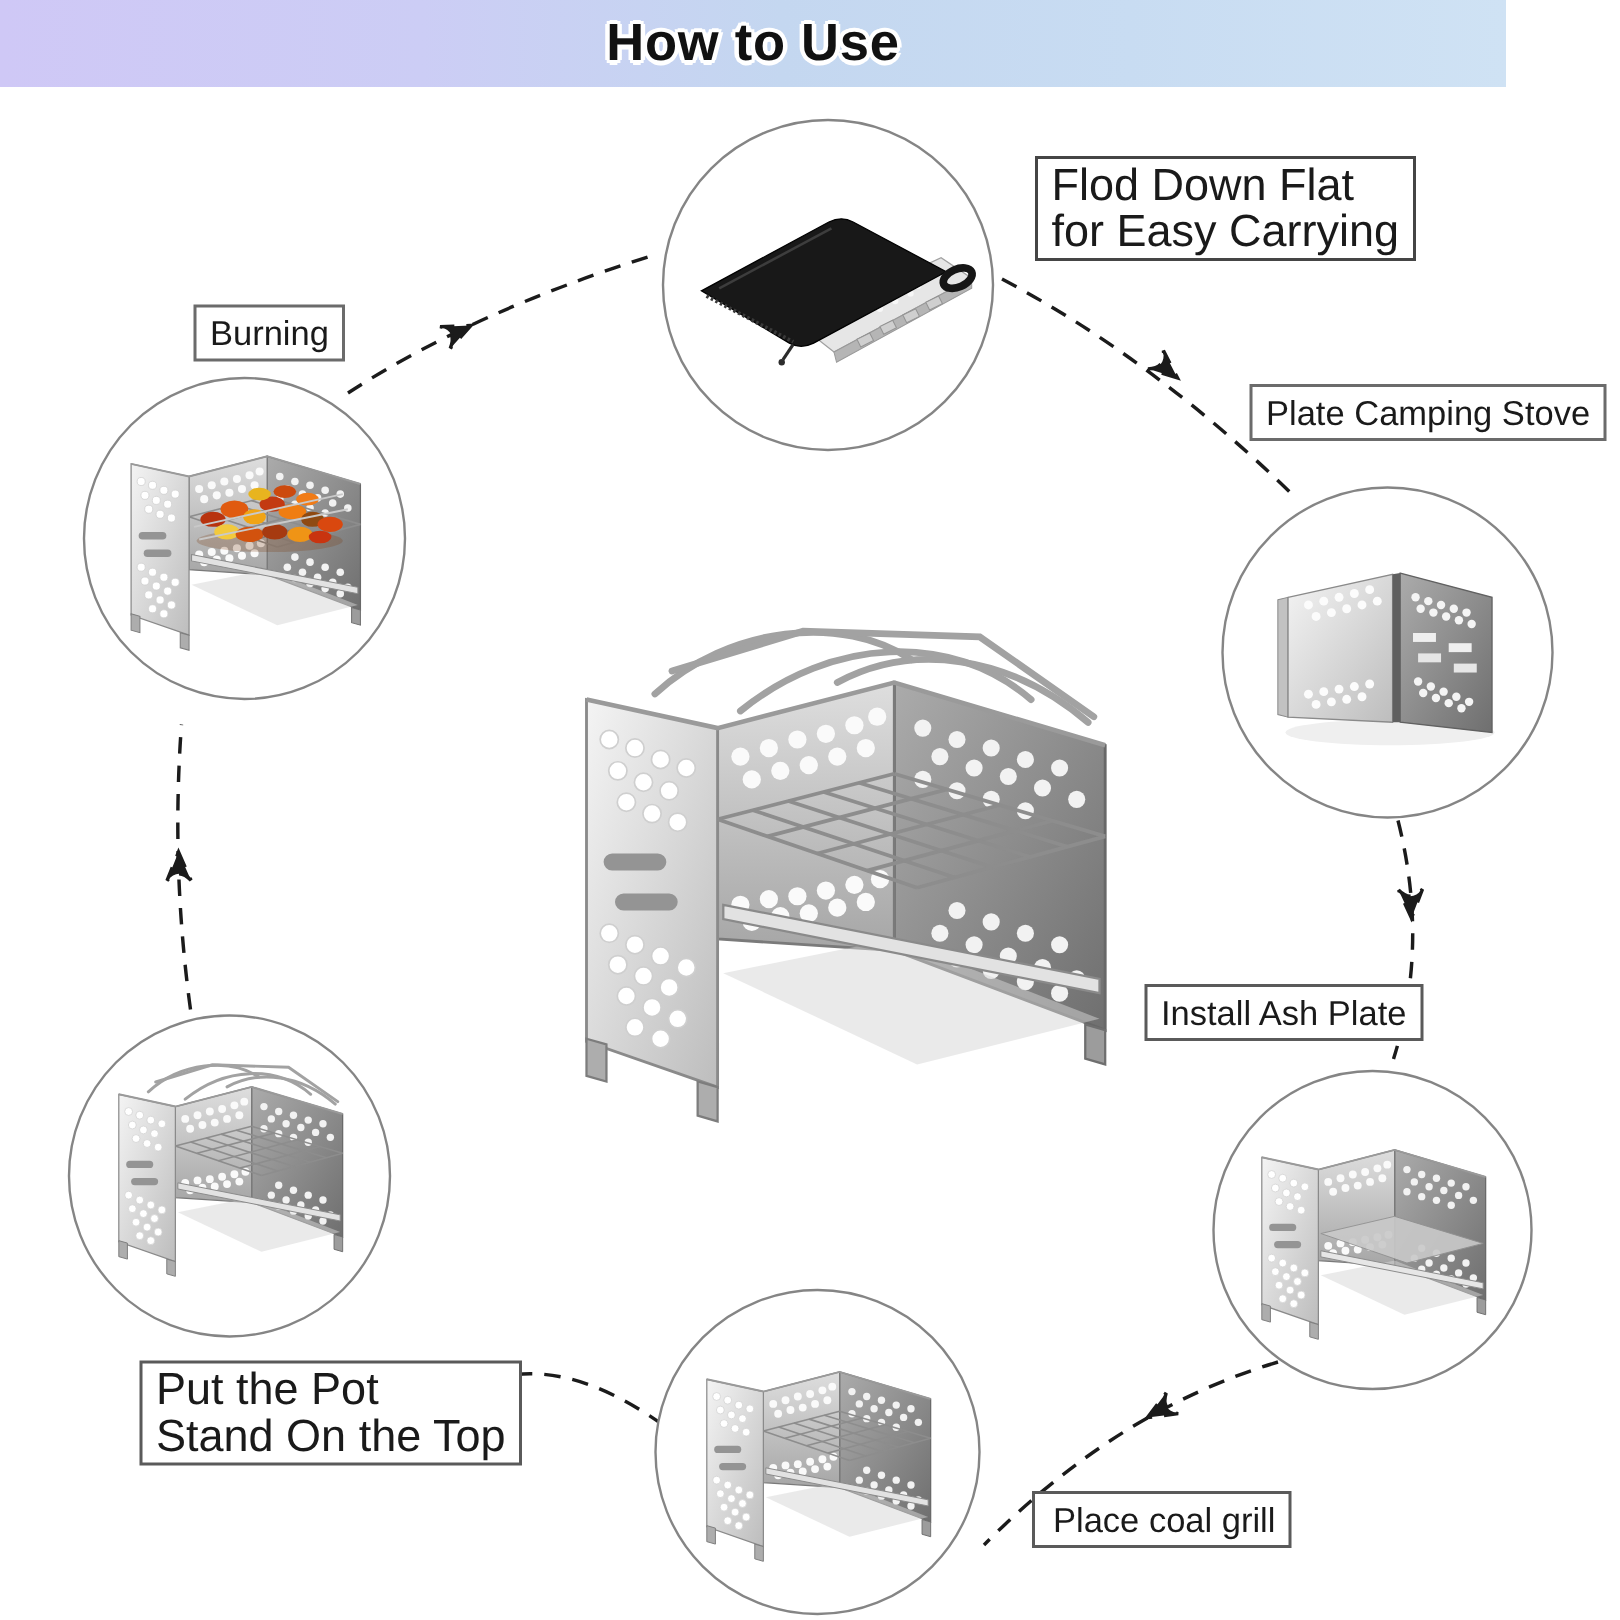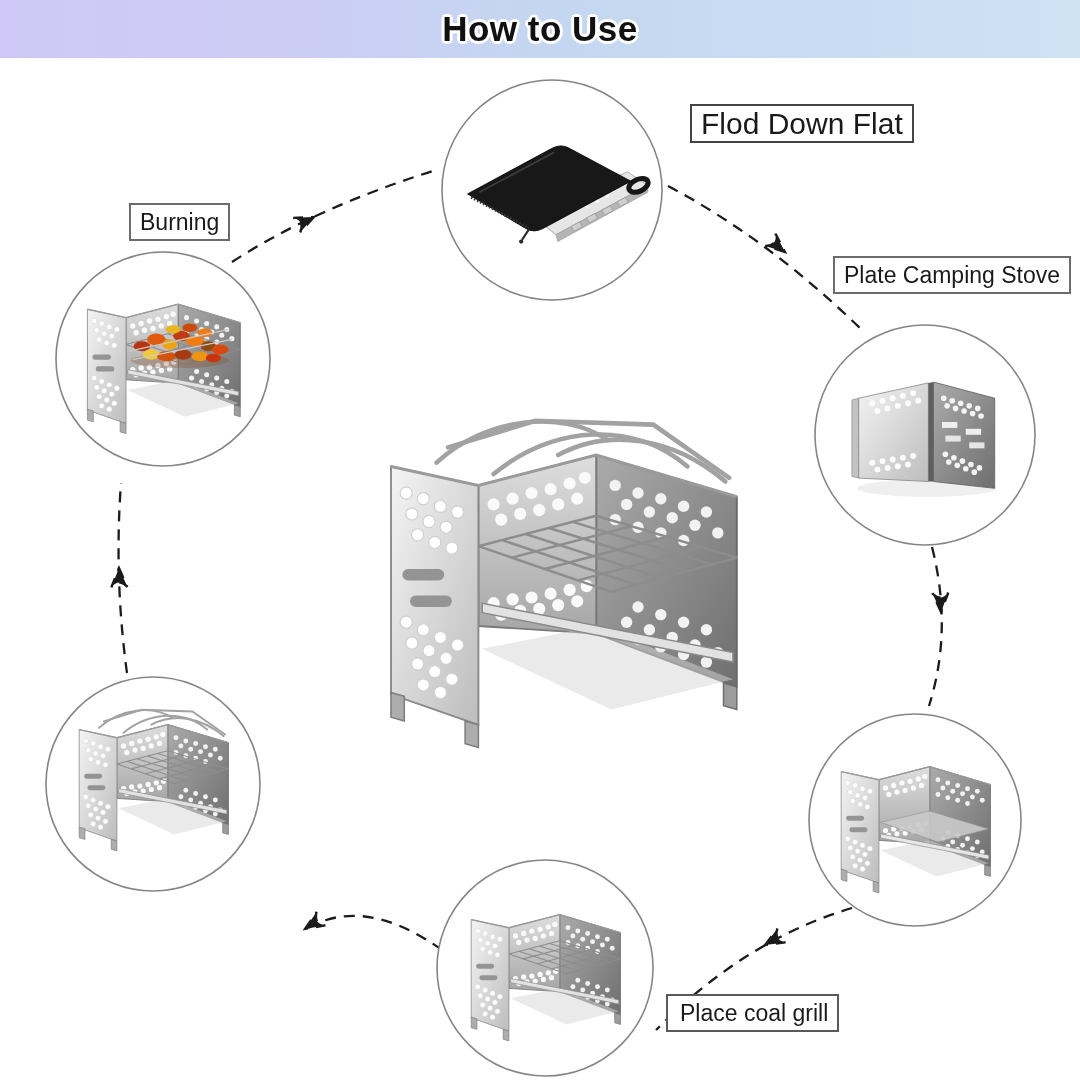--- a/index.html
+++ b/index.html
@@ -1,35 +1,35 @@
 <!DOCTYPE html>
 <html><head>
 <meta charset="utf-8">
 <style>
   html,body{margin:0;padding:0;background:#ffffff;}
   #stage{position:relative;width:1080px;height:1080px;background:#ffffff;overflow:hidden;
          font-family:"Liberation Sans", sans-serif;}
   
-  .header{position:absolute;left:0;top:0;width:1080px;height:58px;z-index:3;
+  .header{position:absolute;left:0;top:0;width:1004px;height:58px;z-index:3;
           background:linear-gradient(90deg,#cfc8f6 0%,#cccdf5 28%,#c4d7f0 52%,#c8dcf2 75%,#cfe2f4 100%);
           display:flex;align-items:center;justify-content:center;}
   .header-title{font-size:35px;font-weight:800;color:#111;letter-spacing:.5px;
           text-shadow:-3px 0 0 #fff,3px 0 0 #fff,0 -3px 0 #fff,0 3px 0 #fff,
                       -2px -2px 0 #fff,2px 2px 0 #fff,-2px 2px 0 #fff,2px -2px 0 #fff;}
   
   .diagram{position:absolute;left:0;top:0;z-index:1;}
   
   .step-label{position:absolute;z-index:2;background:#fff;border:2px solid #454545;
           color:#1a1a1a;font-size:23px;line-height:30px;padding:2px 9px;white-space:nowrap;}
   .step-label.two-line{line-height:31px;font-size:30px;}
   .lbl-fold{left:690px;top:104px;}
   .lbl-burning{left:129px;top:203px;border-color:#6b6b6b;}
   .lbl-unfold{left:833px;top:256px;border-color:#6b6b6b;}
   .lbl-ash{left:763px;top:656px;border-color:#5a5a5a;}
-  .lbl-coal{left:666px;top:994px;border-color:#5a5a5a;padding-left:12px;}
+  .lbl-coal{left:688px;top:994px;border-color:#5a5a5a;padding-left:12px;}
   .lbl-pot{left:93px;top:907px;border-color:#5a5a5a;}
 </style>
 </head>
 <body>
 
 <div id="stage">
 
   <div class="header">
     <div class="header-title">How to Use</div>
   </div>
@@ -344,29 +344,37 @@
 
     <g transform="translate(372,398) scale(1.9)">
       <use href="#g-body"></use>
         <use href="#g-grill"></use>
         <use href="#g-potstand"></use>
     </g>
   </svg>
 
   <div class="step-label two-line lbl-fold">
     <div>Flod Down Flat</div>
+    <div>for Easy Carrying</div>
   </div>
 
   <div class="step-label lbl-burning">
     <div>Burning</div>
   </div>
 
   <div class="step-label lbl-unfold">
     <div>Plate Camping Stove</div>
   </div>
 
+  <div class="step-label lbl-ash">
+    <div>Install Ash Plate</div>
+  </div>
 
   <div class="step-label lbl-coal">
     <div>Place coal grill</div>
   </div>
 
+  <div class="step-label two-line lbl-pot">
+    <div>Put the Pot</div>
+    <div>Stand On the Top</div>
+  </div>
 
 </div>
 
 </body></html>

